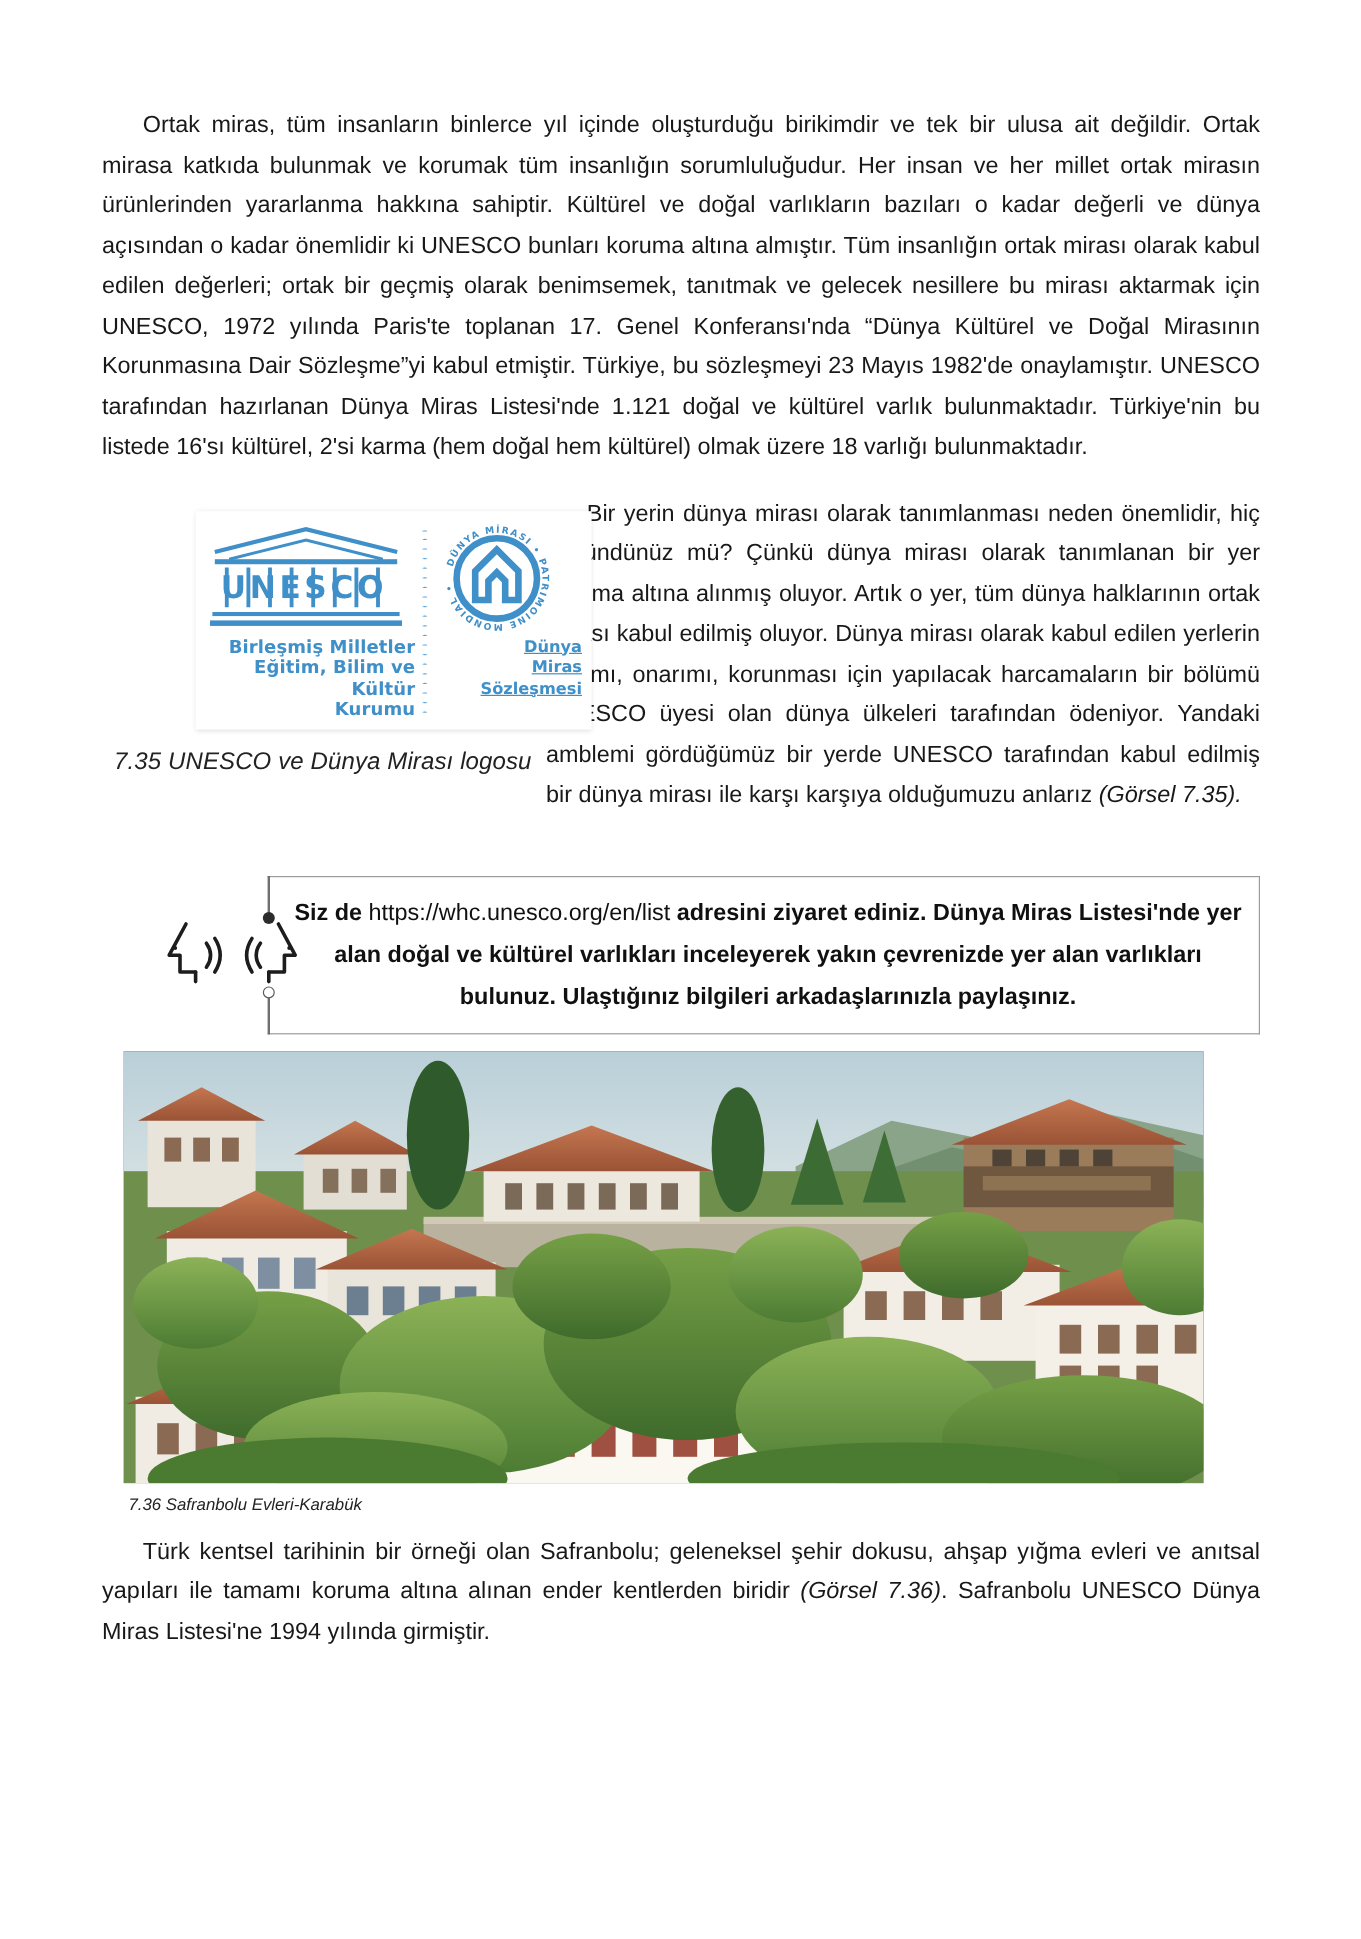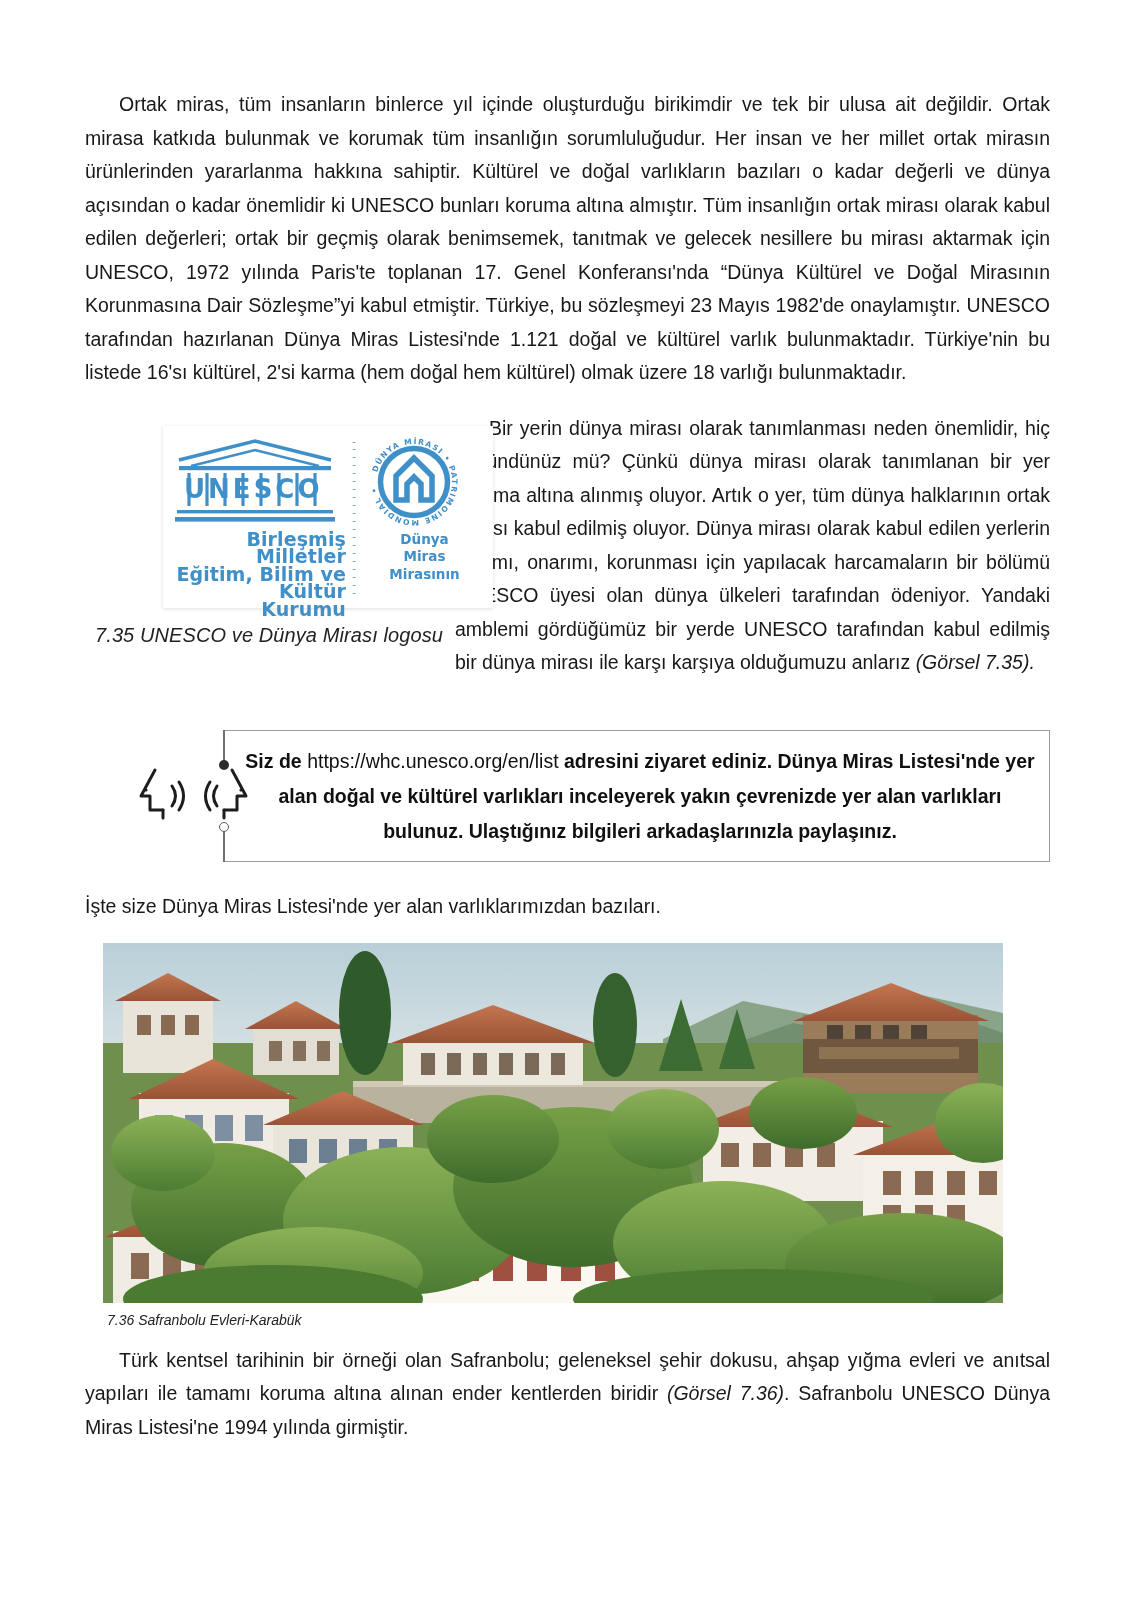--- a/index.html
+++ b/index.html
@@ -72,21 +72,21 @@
     align-items: flex-start;
   }
   .unesco-side {
     width: 185px;
     padding-left: 8px;
     box-sizing: border-box;
   }
   .unesco-temple { width: 168px; height: 92px; display:block; }
   .unesco-sub {
     font-family: "DejaVu Sans", sans-serif;
-    font-size: 19px;
+    font-size: 15px;
     line-height: 17.5px;
     color: #3f8fc9;
     text-align: right;
     padding-right: 2px;
     margin-top: 3px;
     font-weight: 600;
     letter-spacing: 0.1px;
   }
   .dotdivider {
     width: 12px;
@@ -107,23 +107,24 @@
     width: 125px;
     padding-left: 4px;
     box-sizing: border-box;
   }
   .heritage-emblem { width: 92px; height: 92px; display:block; margin-left: 4px;}
   .heritage-sub {
     font-family: "DejaVu Sans", sans-serif;
     font-size: 13.5px;
     line-height: 17.5px;
     color: #3f8fc9;
-    text-align: center;
+    text-align: right;
     margin-top: 3px;
     font-weight: 600;
+    text-decoration: underline;
   }
   .fig-caption {
     font-size: 20px;
     font-style: italic;
     color: #222;
     margin-top: 16px;
     margin-left: 10px;
     letter-spacing: 0.1px;
   }
   .col-text {
@@ -324,21 +325,21 @@
                 <defs>
                   <path id="ringtop" d="M 46,46 m -38,0 a 38,38 0 1,1 76,0 a 38,38 0 1,1 -76,0"></path>
                 </defs>
                 <text font-family="DejaVu Sans, sans-serif" font-size="7.6" fill="#3f8fc9" font-weight="700" letter-spacing="1.4">
                   <textPath href="#ringtop" startOffset="4%">DÜNYA MİRASI • PATRIMOINE MONDIAL • DÜNYA</textPath>
                 </text>
               </svg>
               <div class="heritage-sub">
                 <div>Dünya</div>
                 <div>Miras</div>
-                <div>Mirasının</div>
+                <div>Sözleşmesi</div>
               </div>
             </div>
 
           </div>
         </div>
         <div class="fig-caption">7.35 UNESCO ve Dünya Mirası logosu</div>
       </div>
 
       <p class="col-text indent"><span>Bir yerin dünya mirası olarak tanımlanması neden önemlidir, hiç düşündünüz mü? Çünkü dünya mirası olarak tanımlanan bir yer koruma altına alınmış oluyor. Artık o yer, tüm dünya halklarının ortak mirası kabul edilmiş oluyor. Dünya mirası olarak kabul edilen yerlerin bakımı, onarımı, korunması için yapılacak harcamaların bir bölümü UNESCO üyesi olan dünya ülkeleri tarafından ödeniyor. Yandaki amblemi gördüğümüz bir yerde UNESCO tarafından kabul edilmiş bir dünya mirası ile karşı karşıya olduğumuzu anlarız </span><i class="it">(Görsel 7.35).</i></p>
     </div>
@@ -365,21 +366,20 @@
 
           <path d="M99 14 L113 40 L104 40 L104 54 L91 54"></path>
           <path d="M91 54 L91 62"></path>
           <circle cx="108" cy="34" r="1.6" fill="#1d1d1d" stroke="none"></circle>
         </g>
       </svg>
 
       <div class="act-text"><span>Siz de </span><span class="url">https://whc.unesco.org/en/list</span><span> adresini ziyaret ediniz. Dünya Miras Listesi'nde yer alan doğal ve kültürel varlıkları inceleyerek yakın çevrenizde yer alan varlıkları bulunuz. Ulaştığınız bilgileri arkadaşlarınızla paylaşınız.</span></div>
     </div>
 
-    <p class="after-box">İşte size Dünya Miras Listesi'nde yer alan varlıklarımızdan bazıları.</p>
 
     <div class="photo-wrap">
       <div class="photo">
         <svg width="900" height="360" viewBox="0 0 900 360" preserveAspectRatio="none">
           <defs>
             <linearGradient id="sky" x1="0" y1="0" x2="0" y2="1">
               <stop offset="0%" stop-color="#b9cfd8"></stop>
               <stop offset="100%" stop-color="#d7e2e4"></stop>
             </linearGradient>
             <linearGradient id="foliage" x1="0" y1="0" x2="0" y2="1">

